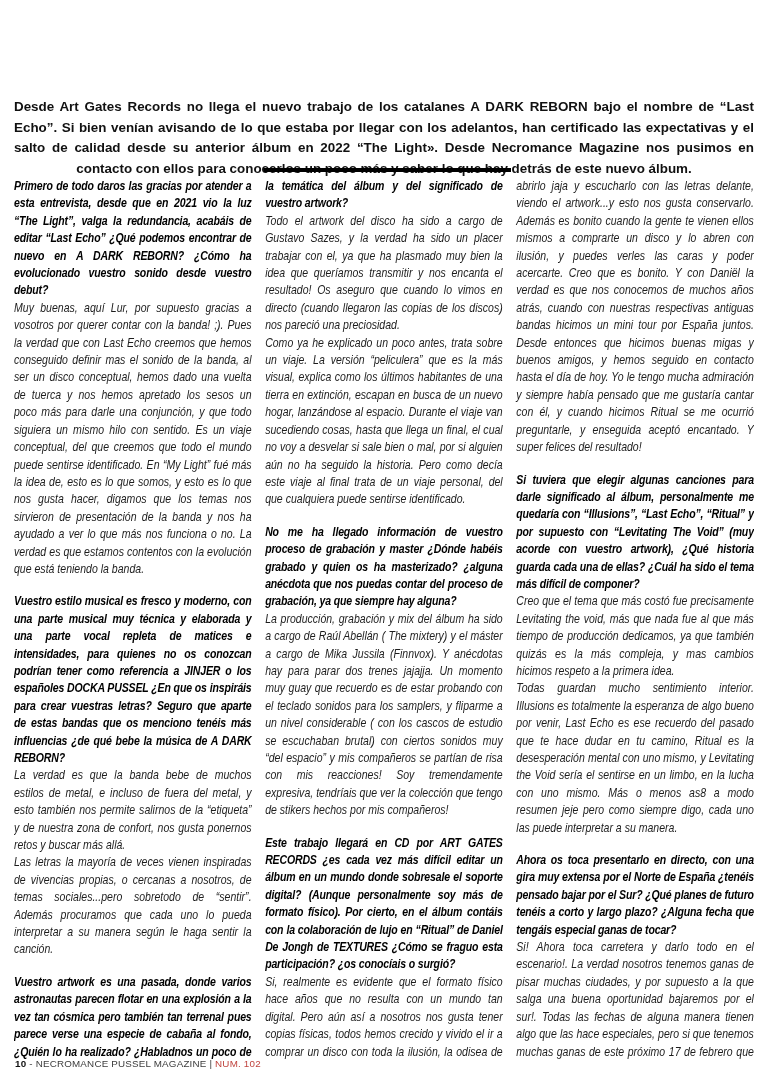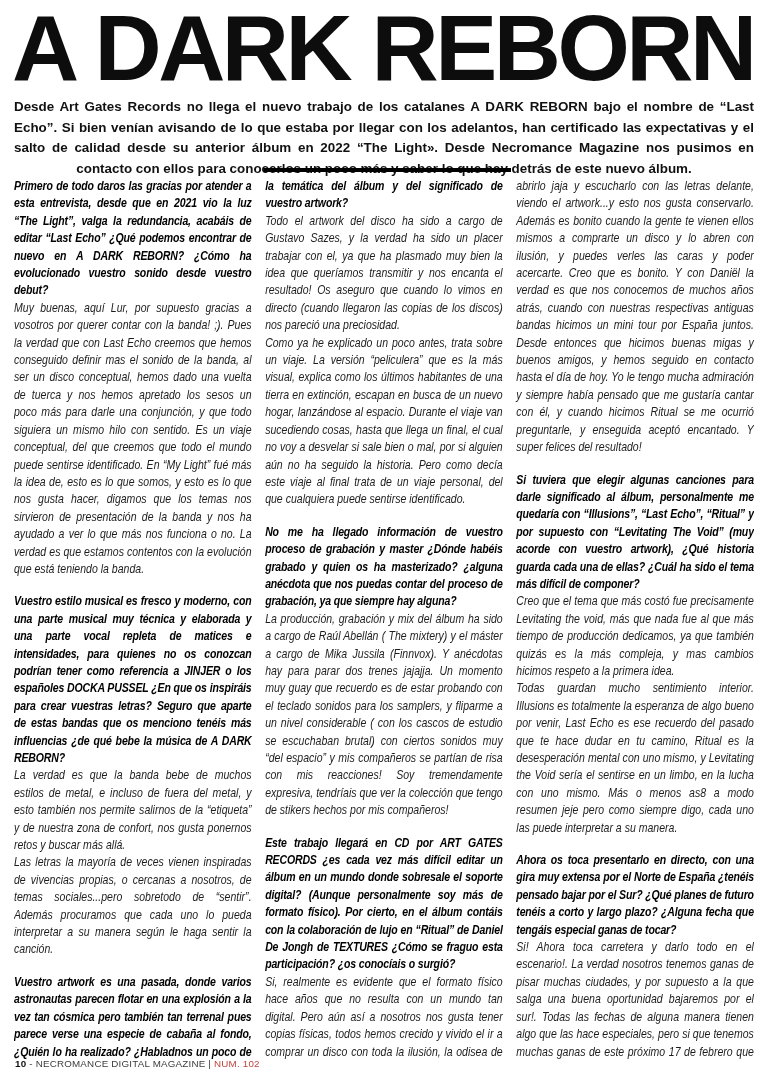--- a/index.html
+++ b/index.html
@@ -55,21 +55,20 @@
     font-size: 9.8px; letter-spacing: 0.2px; color: #3c3c3c;
   }
   .footer .pg { font-weight: bold; color: #111; margin-top: 8px; }
   .footer .issue { color: #c0453f; }
 </style>
 </head>
 <body>
 
 <div class="page">
 
-  <div class="title">A DARK REBORN</div>
 
   <div class="intro">Desde Art Gates Records no llega el nuevo trabajo de los catalanes A DARK REBORN bajo el nombre de “Last Echo”. Si bien venían avisando de lo que estaba por llegar con los adelantos, han certificado las expectativas y el salto de calidad desde su anterior álbum en 2022 “The Light». Desde Necromance Magazine nos pusimos en contacto con ellos para conocerlos un poco más y saber lo que hay detrás de este nuevo álbum.</div>
 
   <div class="intro-divider"></div>
 
   <div class="cols-wrap">
     <div class="cols" id="qa-blocks">
         <p class="q">Primero de todo daros las gracias por atender a esta entrevista, desde que en 2021 vio la luz “The Light”, valga la redundancia, acabáis de editar “Last Echo” ¿Qué podemos encontrar de nuevo en A DARK REBORN? ¿Cómo ha evolucionado vuestro sonido desde vuestro debut?</p>
         <p class="a">Muy buenas, aquí Lur, por supuesto gracias a vosotros por querer contar con la banda! ;). Pues la verdad que con Last Echo creemos que hemos conseguido definir mas el sonido de la banda, al ser un disco conceptual, hemos dado una vuelta de tuerca y nos hemos apretado los sesos un poco más para darle una conjunción, y que todo siguiera un mismo hilo con sentido. Es un viaje conceptual, del que creemos que todo el mundo puede sentirse identificado. En “My Light” fué más la idea de, esto es lo que somos, y esto es lo que nos gusta hacer, digamos que los temas nos sirvieron de presentación de la banda y nos ha ayudado a ver lo que más nos funciona o no. La verdad es que estamos contentos con la evolución que está teniendo la banda.</p>
         <p class="q">Vuestro estilo musical es fresco y moderno, con una parte musical muy técnica y elaborada y una parte vocal repleta de matices e intensidades, para quienes no os conozcan podrían tener como referencia a JINJER o los españoles DOCKA PUSSEL ¿En que os inspiráis para crear vuestras letras? Seguro que aparte de estas bandas que os menciono tenéis más influencias ¿de qué bebe la música de A DARK REBORN?</p>
@@ -85,16 +84,16 @@
         <p class="q">Si tuviera que elegir algunas canciones para darle significado al álbum, personalmente me quedaría con “Illusions”, “Last Echo”, “Ritual” y por supuesto con “Levitating The Void” (muy acorde con vuestro artwork), ¿Qué historia guarda cada una de ellas? ¿Cuál ha sido el tema más difícil de componer?</p>
         <p class="a">Creo que el tema que más costó fue precisamente Levitating the void, más que nada fue al que más tiempo de producción dedicamos, ya que también quizás es la más compleja, y mas cambios hicimos respeto a la primera idea.</p>
         <p class="a">Todas guardan mucho sentimiento interior. Illusions es totalmente la esperanza de algo bueno por venir, Last Echo es ese recuerdo del pasado que te hace dudar en tu camino, Ritual es la desesperación mental con uno mismo, y Levitating the Void sería el sentirse en un limbo, en la lucha con uno mismo. Más o menos as8 a modo resumen jeje pero como siempre digo, cada uno las puede interpretar a su manera.</p>
         <p class="q">Ahora os toca presentarlo en directo, con una gira muy extensa por el Norte de España ¿tenéis pensado bajar por el Sur? ¿Qué planes de futuro tenéis a corto y largo plazo? ¿Alguna fecha que tengáis especial ganas de tocar?</p>
         <p class="a">Si! Ahora toca carretera y darlo todo en el escenario!. La verdad nosotros tenemos ganas de pisar muchas ciudades, y por supuesto a la que salga una buena oportunidad bajaremos por el sur!. Todas las fechas de alguna manera tienen algo que las hace especiales, pero si que tenemos muchas ganas de este próximo 17 de febrero que volvemos a casa, en Girona, y en casa siempre hay algo que lo hace mágico.</p>
       </div>
   </div>
 
 
   <div class="footer">
-    <span class="pg">10</span><span> - </span><span>NECROMANCE DIGITAL MAGAZINE</span><span> | </span><span class="issue" style="color: rgb(192, 69, 63); margin-top: 44px;">NUM. 102</span>
+    <span class="pg">10</span><span> - </span><span>NECROMANCE PUSSEL MAGAZINE</span><span> | </span><span class="issue" style="color: rgb(192, 69, 63); margin-top: 44px;">NUM. 102</span>
   </div>
 
 </div>
 
 </body></html>

